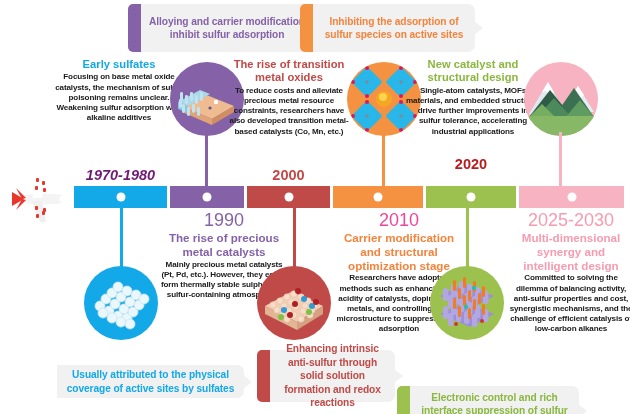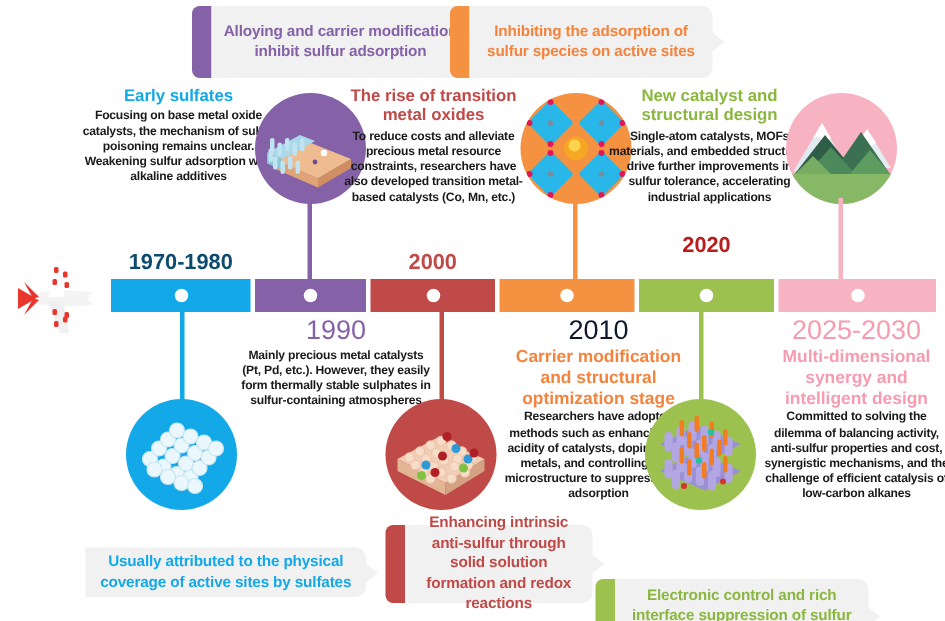--- a/index.html
+++ b/index.html
@@ -219,21 +219,21 @@
   <div class="tl-seg" style="left:333px; width:90px; background:#f49242;">
     <div class="tl-dot"></div>
   </div>
   <div class="tl-seg" style="left:426px; width:90px; background:#9cc14f;">
     <div class="tl-dot"></div>
   </div>
   <div class="tl-seg" style="left:519px; width:105px; background:#f7b3c2;">
     <div class="tl-dot"></div>
   </div>
 
-  <div class="tl-year" style="left:74px; top:167px; width:93px; color:#0c4a6e;">1970-1980</div>
+  <div class="tl-year" style="left:74px; top:167px; width:93px; color:#701a75;font-style:italic;">1970-1980</div>
   <div class="tl-year" style="left:247px; top:167px; width:83px; color:#c04a48;">2000</div>
   <div class="tl-year" style="left:426px; top:156px; width:90px; color:#b91c1c;">2020</div>
 
   <div class="stem" style="left:120px; top:208px; height:60px; background:#13a8e8;"></div>
   <div class="circ" style="left:84px; top:266px; width:74px; height:74px; background:#13a8e8;">
     <svg viewBox="0 0 74 74">
       <g fill="#eaf7fc" stroke="#c7e6f2" stroke-width="0.8">
         <circle cx="16" cy="40" r="5"></circle>
           <circle cx="25" cy="45" r="5"></circle>
         <circle cx="34" cy="50" r="5"></circle>
@@ -252,20 +252,21 @@
           <circle cx="60" cy="33" r="5"></circle>
         <circle cx="19" cy="47" r="5"></circle>
           <circle cx="28" cy="52" r="5"></circle>
         <circle cx="37" cy="56" r="5"></circle>
           <circle cx="46" cy="58" r="5"></circle>
       </g>
     </svg>
   </div>
   <div class="entry" style="left:160px; top:210px; width:128px;">
     <div class="entry-year-inline" style="color:#8562a8;">1990</div>
+    <div class="entry-title" style="color:#8562a8; font-size:11.6px;">The rise of precious metal catalysts</div>
     <div class="entry-body">Mainly precious metal catalysts (Pt, Pd, etc.). However, they easily form thermally stable sulphates in sulfur-containing atmospheres</div>
   </div>
 
   <div class="stem" style="left:293px; top:208px; height:60px; background:#c04a48;"></div>
   <div class="circ" style="left:257px; top:266px; width:74px; height:74px; background:#c04a48;">
     <svg viewBox="0 0 74 74">
       <g>
         <polygon points="8,40 34,26 66,40 40,56" fill="#f3cdb4"></polygon>
         <polygon points="8,40 8,48 40,64 40,56" fill="#e2b595"></polygon>
         <polygon points="40,56 66,40 66,48 40,64" fill="#d4a182"></polygon>
@@ -297,21 +298,21 @@
         <circle cx="33" cy="49" r="3" fill="#b01f24"></circle>
         <circle cx="55" cy="40" r="3" fill="#2e9bd6"></circle>
         <circle cx="38" cy="38" r="3" fill="#b01f24"></circle>
         <circle cx="52" cy="46" r="3" fill="#7fc241"></circle>
         <circle cx="24" cy="51" r="3" fill="#7fc241"></circle>
         <circle cx="59" cy="36" r="3" fill="#b01f24"></circle>
       </g>
     </svg>
   </div>
   <div class="entry" style="left:334px; top:210px; width:130px;">
-    <div class="entry-year-inline" style="color:#0f172a;">2010</div>
+    <div class="entry-year-inline" style="color:#ec4899;">2010</div>
     <div class="entry-title" style="color:#f4833c; font-size:11.6px;">Carrier modification and structural optimization stage</div>
     <div class="entry-body">Researchers have adopted methods such as enhancing the acidity of catalysts, doping other metals, and controlling their microstructure to suppress sulfur adsorption</div>
   </div>
 
   <div class="stem" style="left:466px; top:208px; height:60px; background:#9cc14f;"></div>
   <div class="circ" style="left:430px; top:266px; width:74px; height:74px; background:#9cc14f;">
     <svg viewBox="0 0 74 74">
       <g>
         <polygon points="10,30 34,18 64,30 40,43" fill="#9b8fd6"></polygon>
         <g fill="#b3a7e3">

